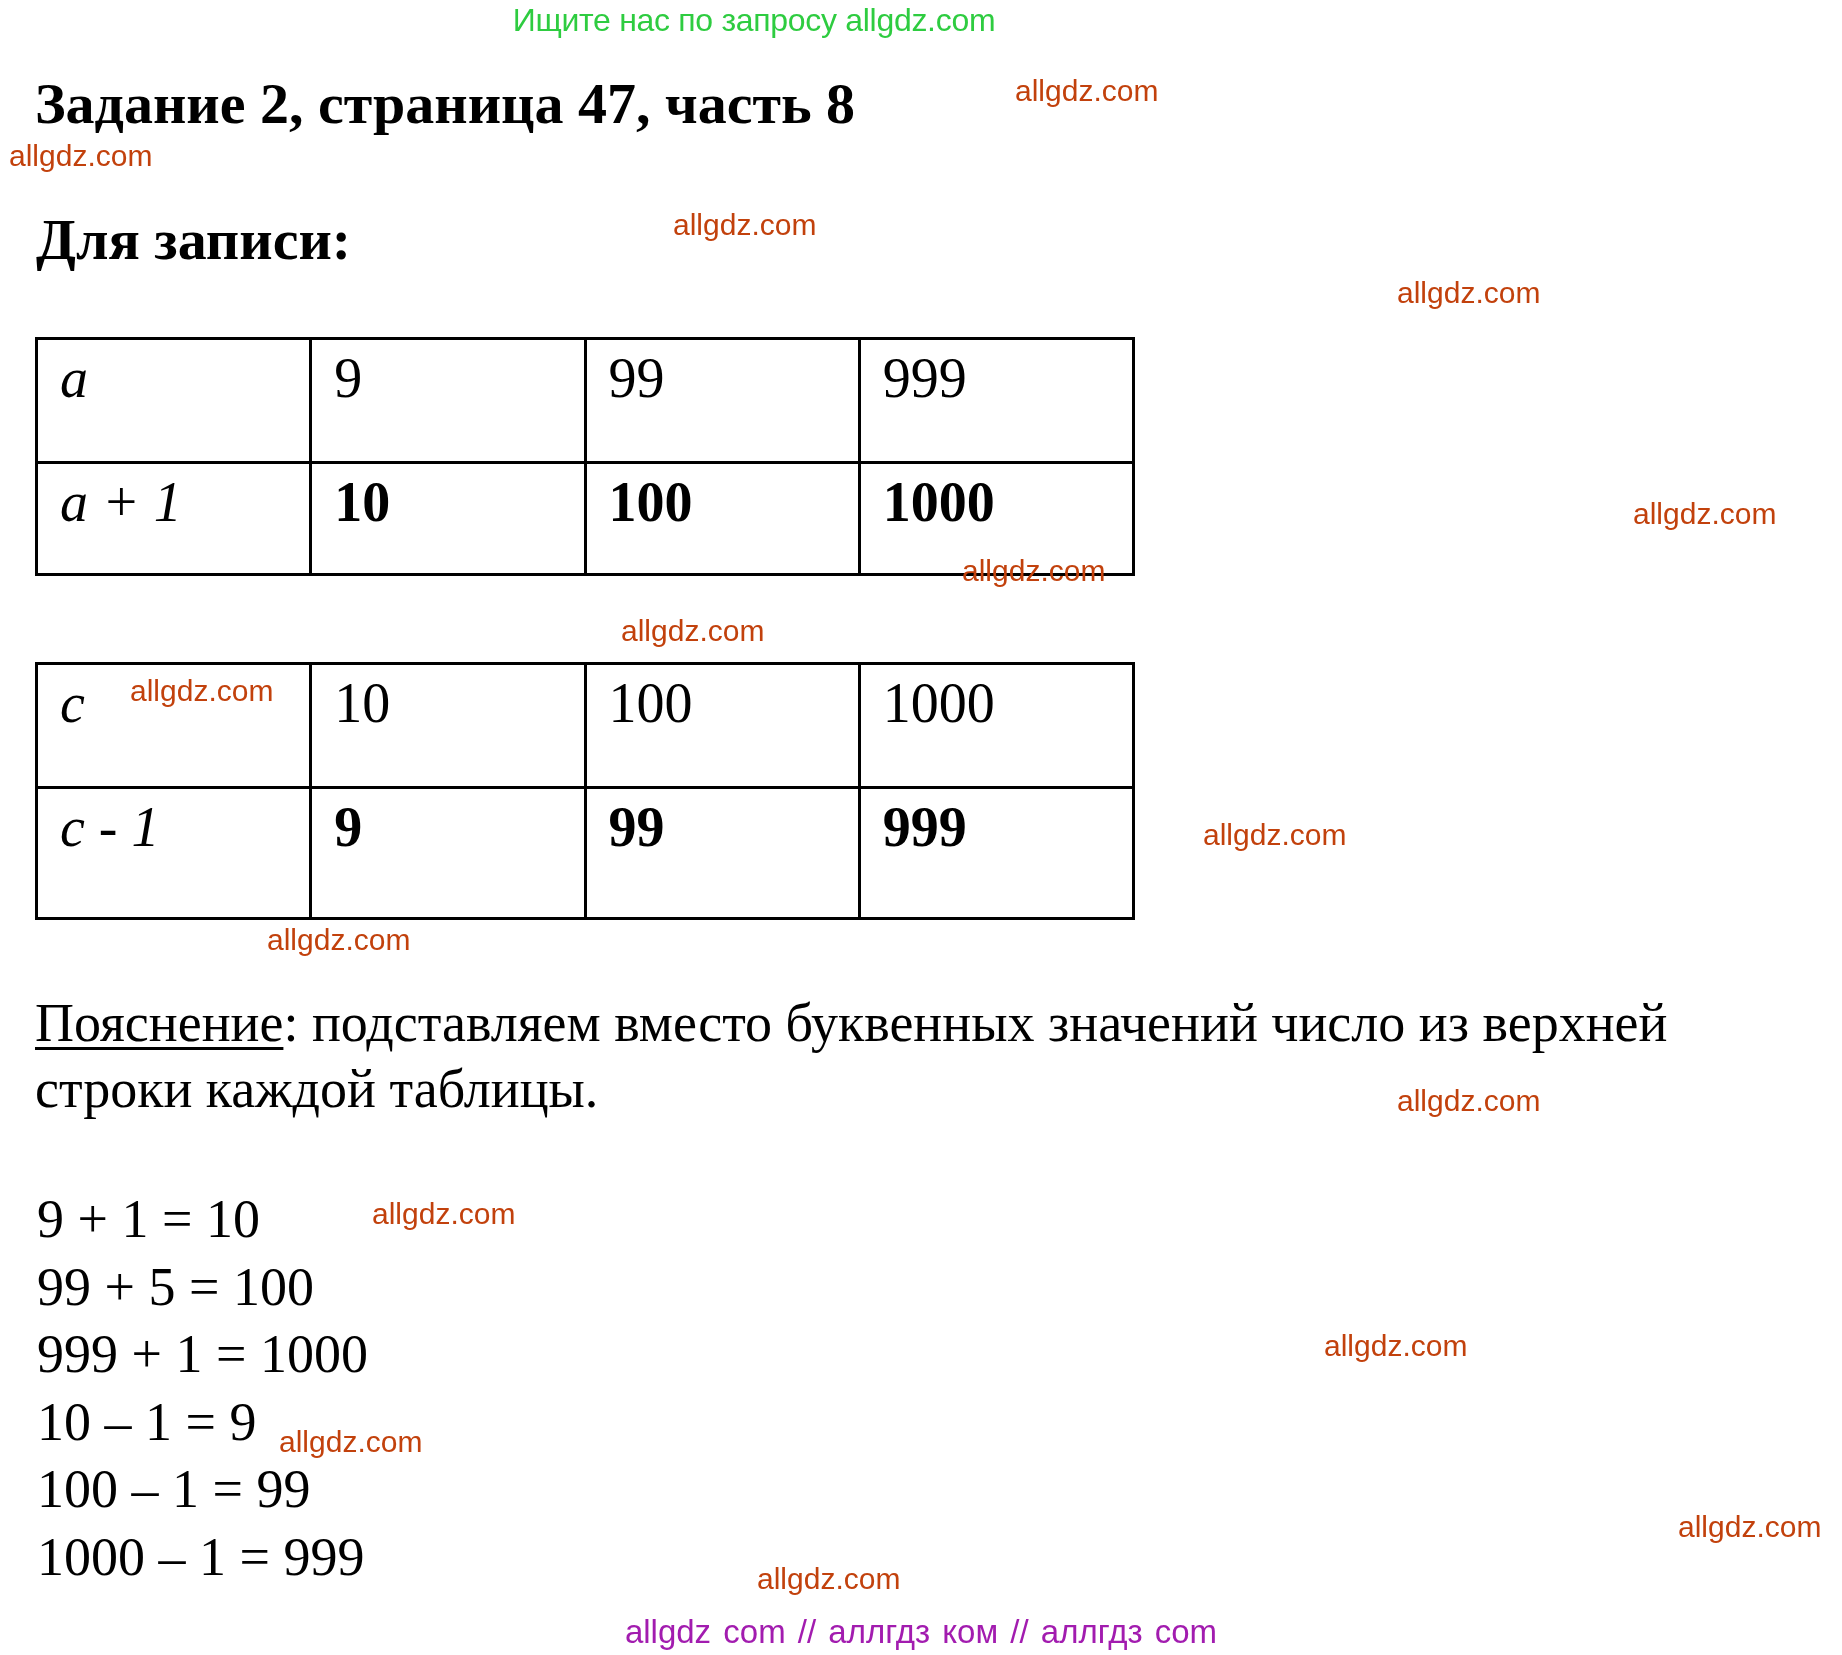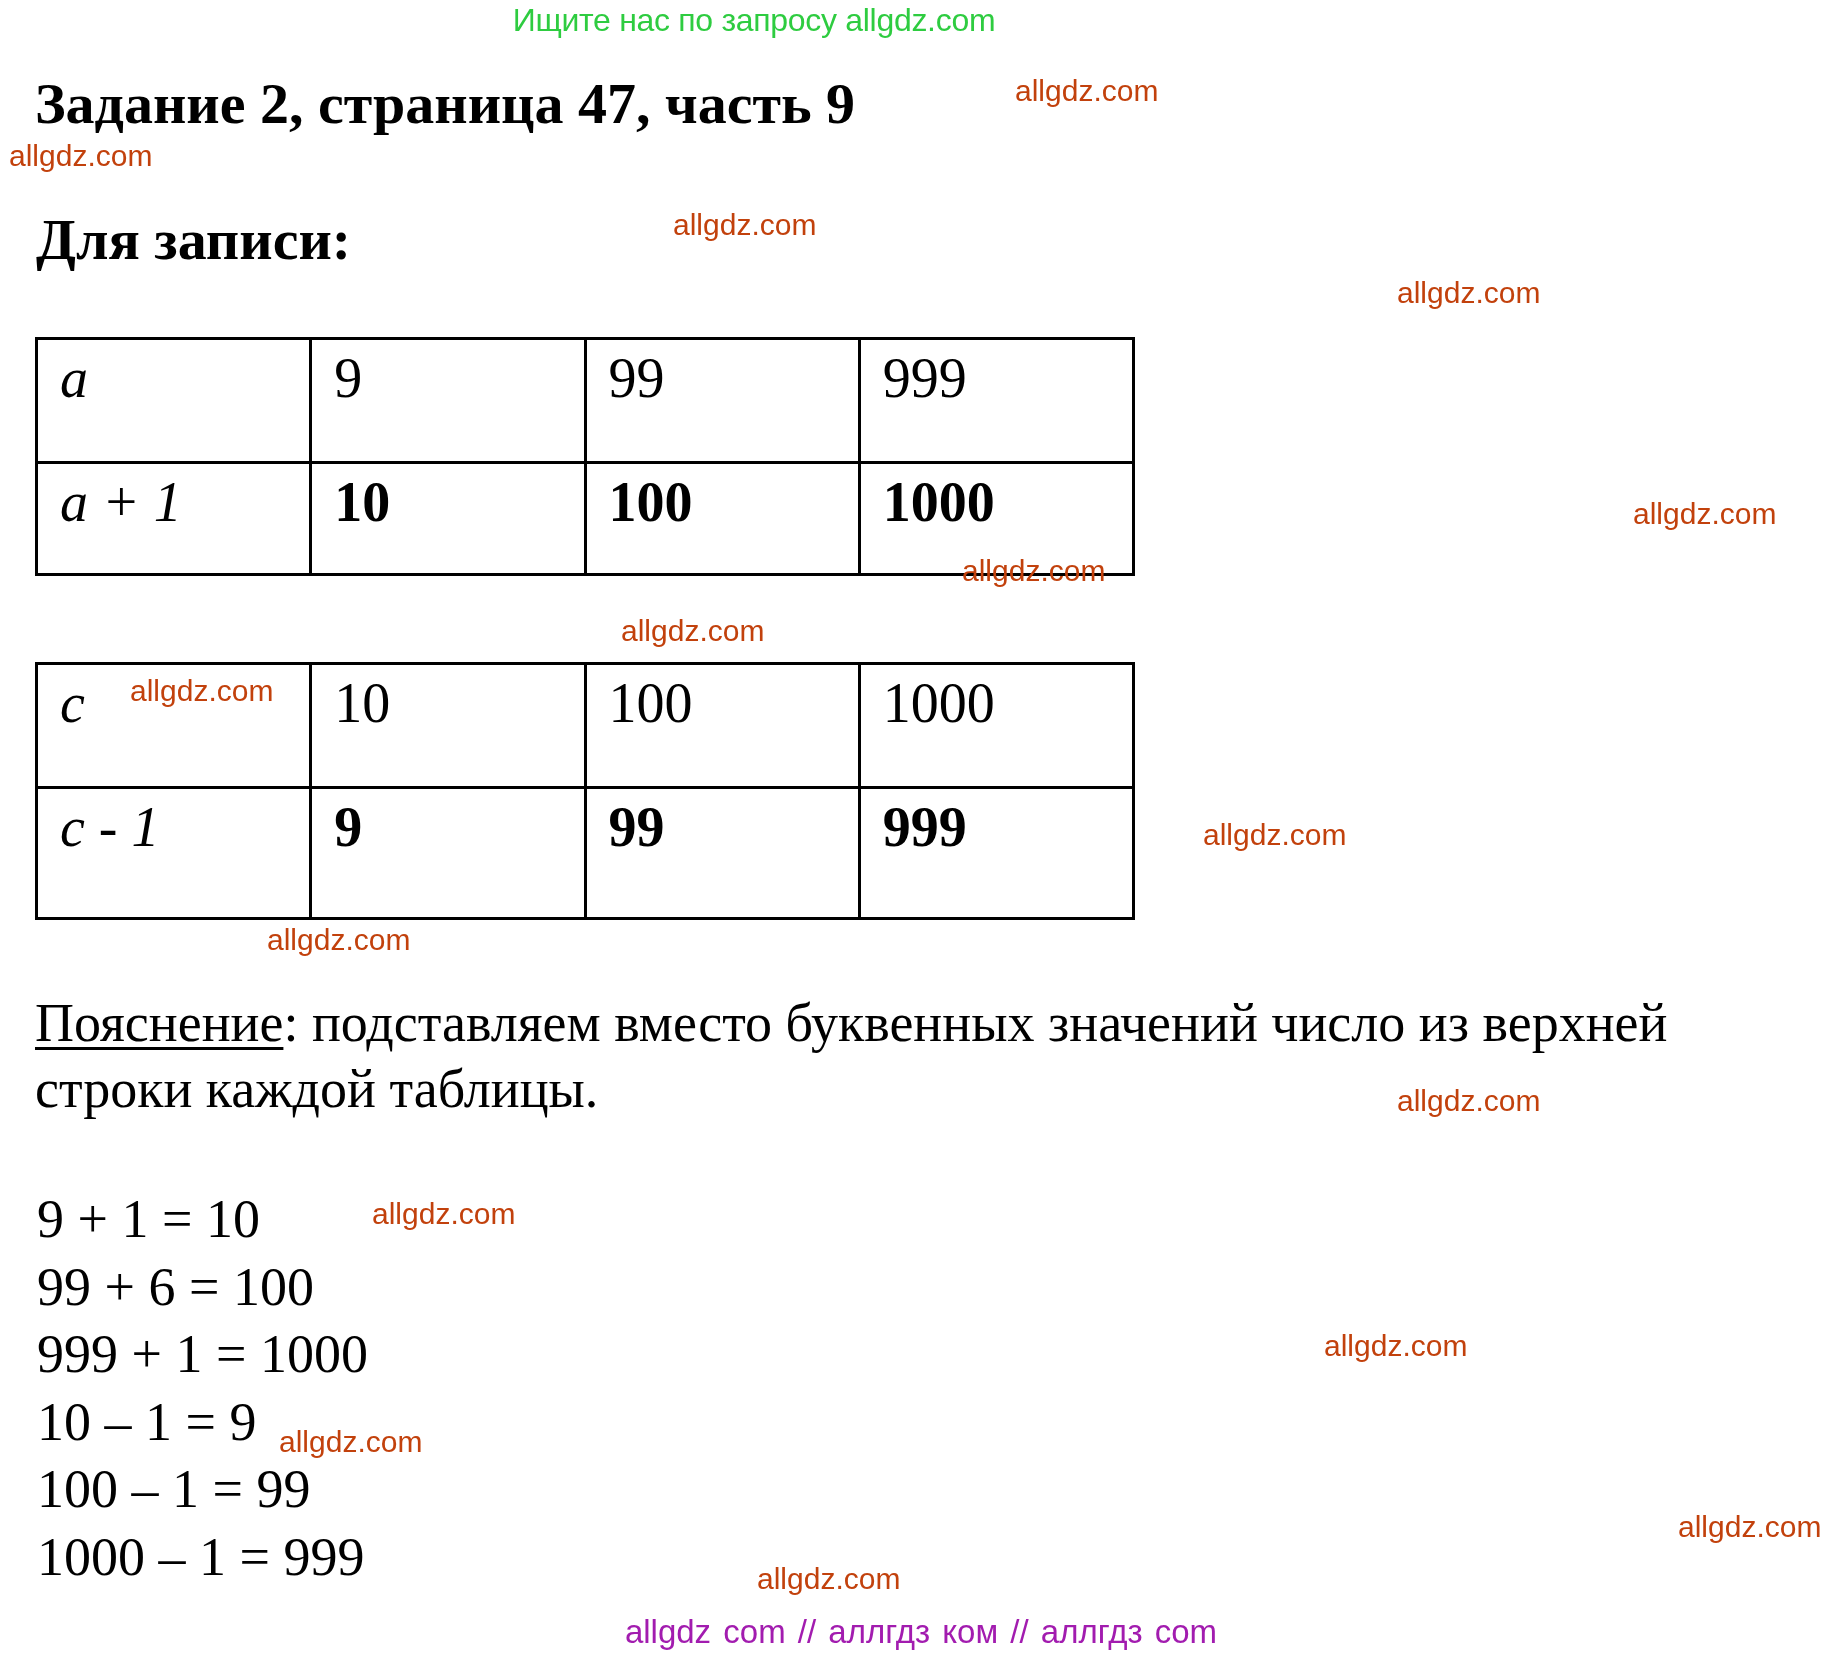--- a/index.html
+++ b/index.html
@@ -31,21 +31,21 @@
 
     .wm { position: absolute; font-family: "Liberation Sans", "DejaVu Sans", sans-serif; font-size: 30px; color: #c2410c; white-space: nowrap; }
 
     #footer { left: 0; width: 1842px; top: 1613px; text-align: center; font-size: 33px; color: #a21caf; word-spacing: 3px; }
   </style>
 </head>
 <body>
 
 <div id="banner" class="abs sans">Ищите нас по запросу allgdz.com</div>
 
-<div id="title" class="abs serif">Задание 2, страница 47, часть 9</div>
+<div id="title" class="abs serif">Задание 2, страница 47, часть 8</div>
 <div id="subtitle" class="abs serif">Для записи:</div>
 
 <table id="table1" class="grid">
   <tbody>
       <tr class="r1">
     <td class="var">a</td>
     <td>9</td>
     <td>99</td>
     <td>999</td>
   </tr>
@@ -72,21 +72,21 @@
     <td class="res">99</td>
     <td class="res">999</td>
   </tr>
 </tbody>
   </table>
 
 <div id="explain" class="abs serif"><span class="lbl">Пояснение</span><span>: подставляем вместо буквенных значений число из верхней строки каждой таблицы.</span></div>
 
 <div id="equations" class="abs serif">
   <span class="eq">9 + 1 = 10</span>
-  <span class="eq">99 + 6 = 100</span>
+  <span class="eq">99 + 5 = 100</span>
   <span class="eq">999 + 1 = 1000</span>
   <span class="eq">10 – 1 = 9</span>
   <span class="eq">100 – 1 = 99</span>
   <span class="eq">1000 – 1 = 999</span>
 </div>
 
 <div class="wm" style="left:1015px;top:74px;">allgdz.com</div>
 <div class="wm" style="left:9px;top:139px;">allgdz.com</div>
 <div class="wm" style="left:673px;top:208px;">allgdz.com</div>
 <div class="wm" style="left:1397px;top:276px;">allgdz.com</div>

